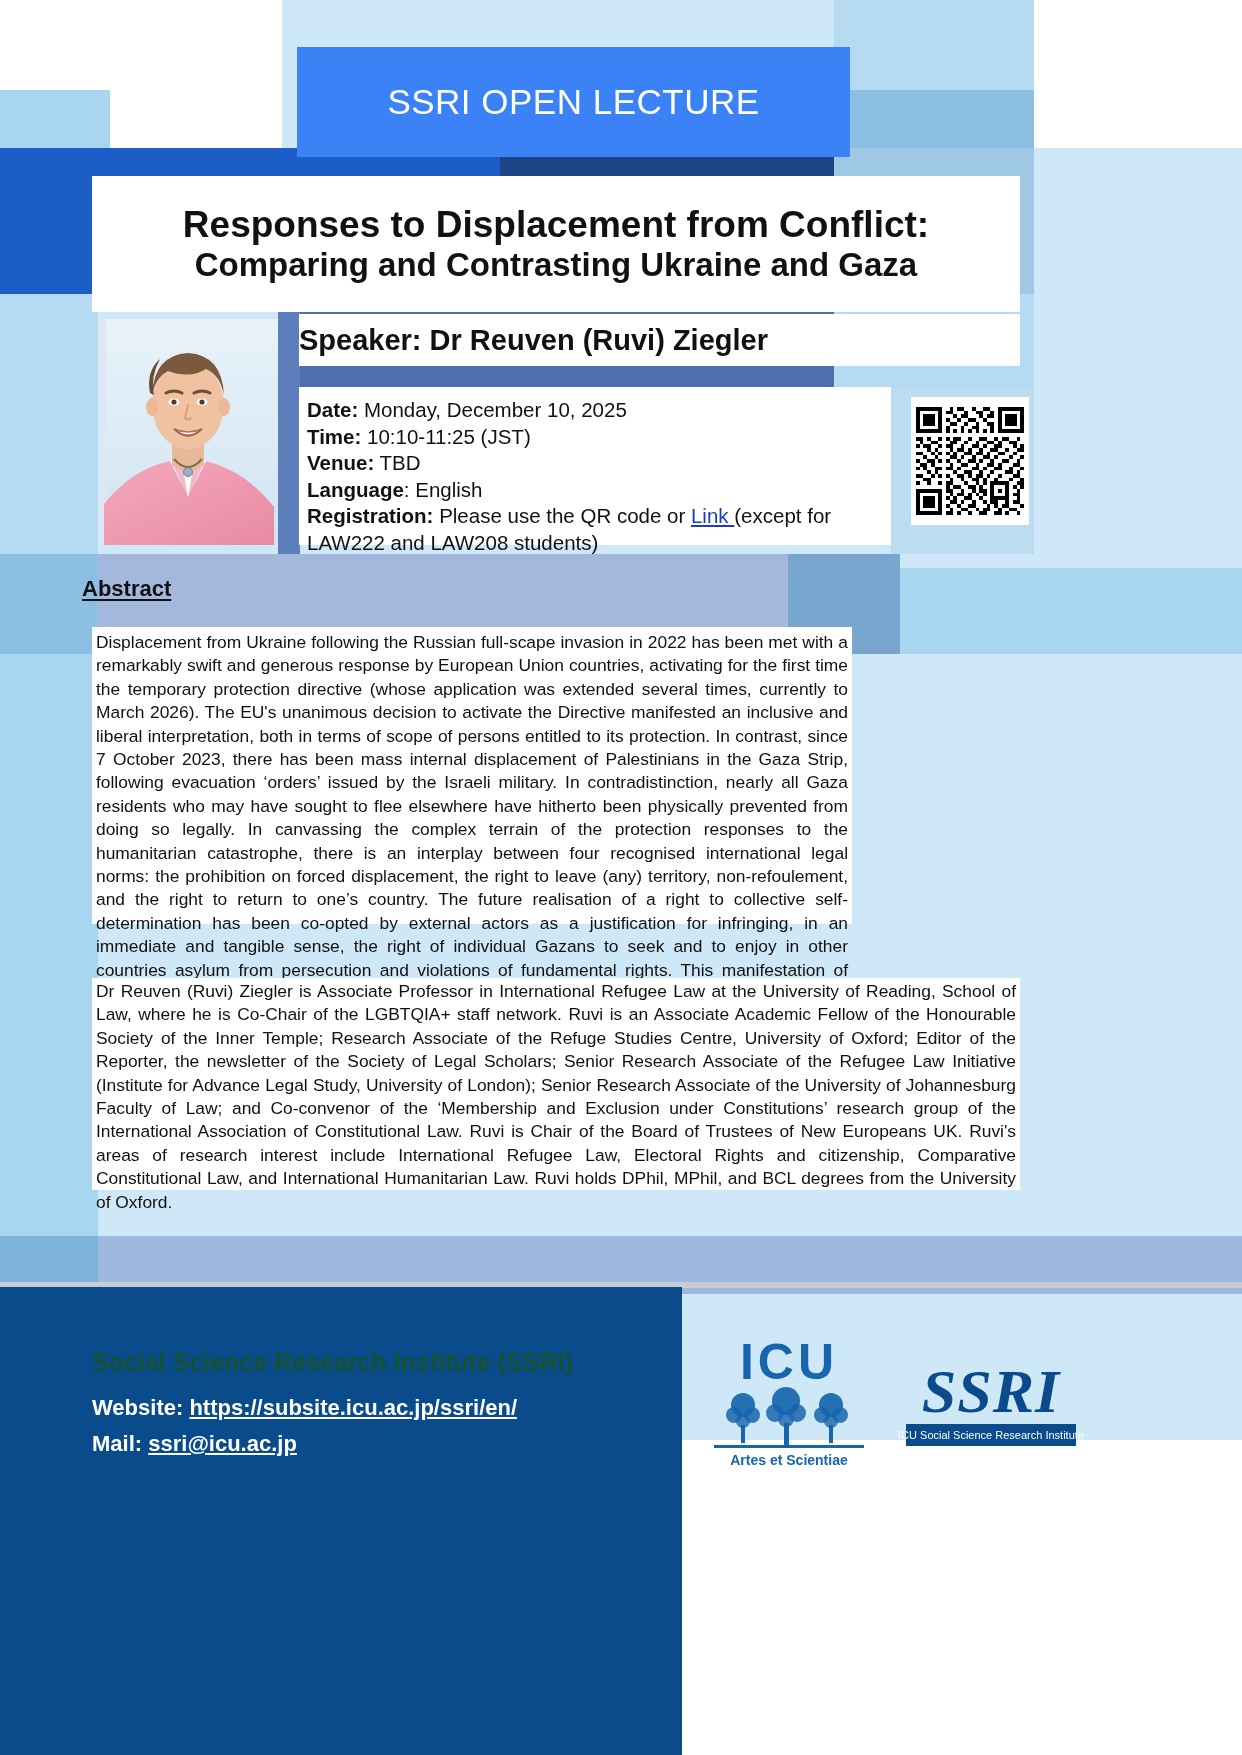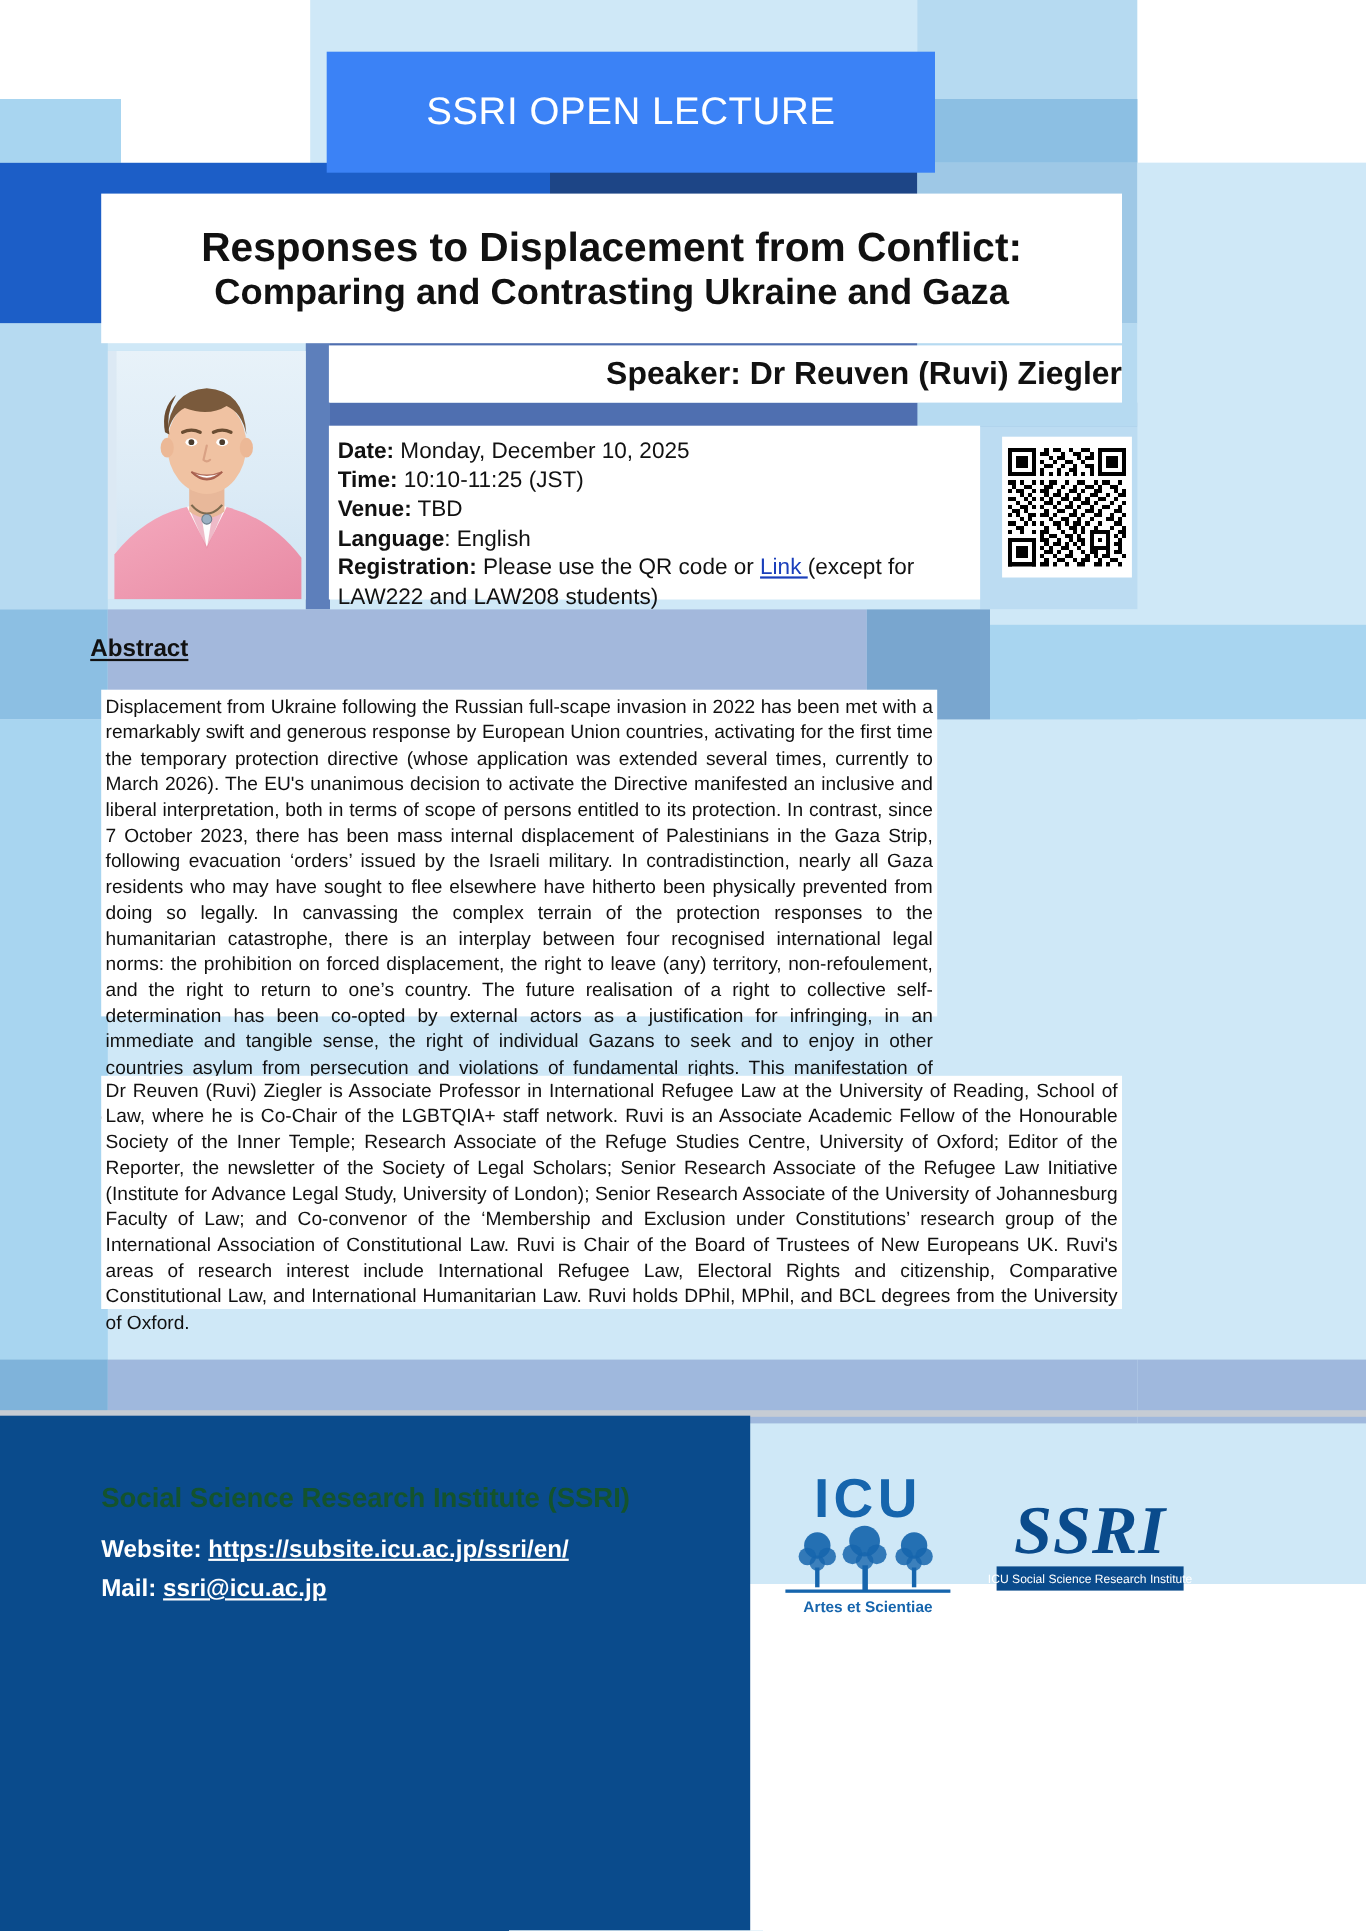--- a/index.html
+++ b/index.html
@@ -30,21 +30,21 @@
     position:absolute;left:92px;top:176px;width:928px;height:136px;
     background:#ffffff;
     display:flex;flex-direction:column;align-items:center;justify-content:center;
   }
   .title-l1{font-size:37px;font-weight:bold;color:#111;line-height:1.18;white-space:nowrap;}
   .title-l2{font-size:33px;font-weight:bold;color:#111;line-height:1.18;white-space:nowrap;}
 
   
   .speaker-box{
     position:absolute;left:299px;top:314px;width:721px;height:52px;
-    background:#ffffff;display:flex;align-items:center;justify-content:flex-end;
+    background:#ffffff;display:flex;align-items:center;justify-content:flex-start;
   }
   .speaker-box span{font-size:29px;font-weight:bold;color:#111;}
 
   
   .photo{
     position:absolute;left:98px;top:319px;width:180px;height:226px;
     overflow:hidden;background:#cfe3f2;
   }
   .photo svg{display:block;width:180px;height:226px;}
 

